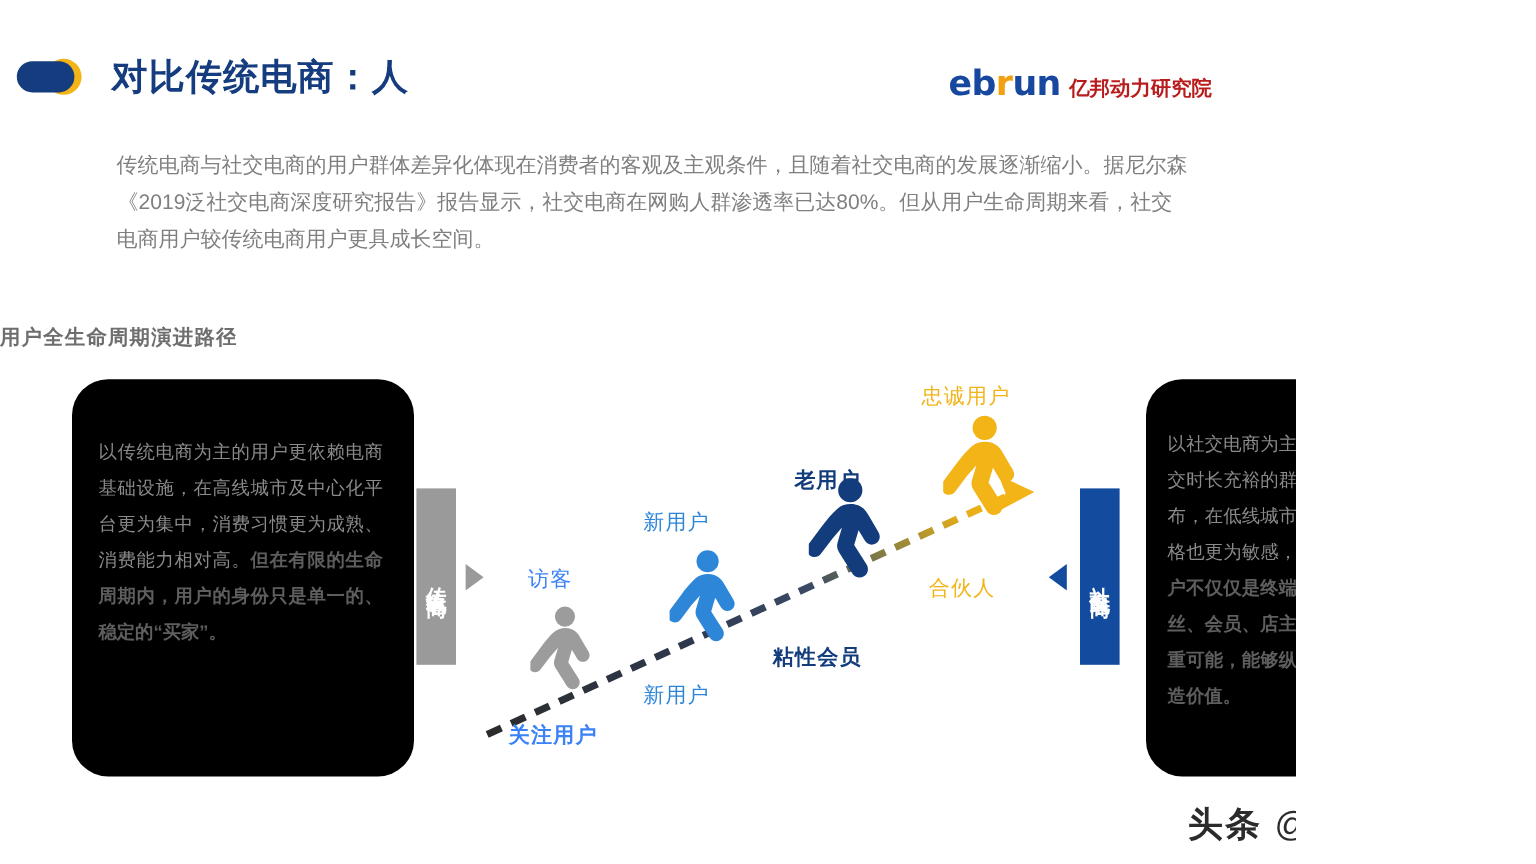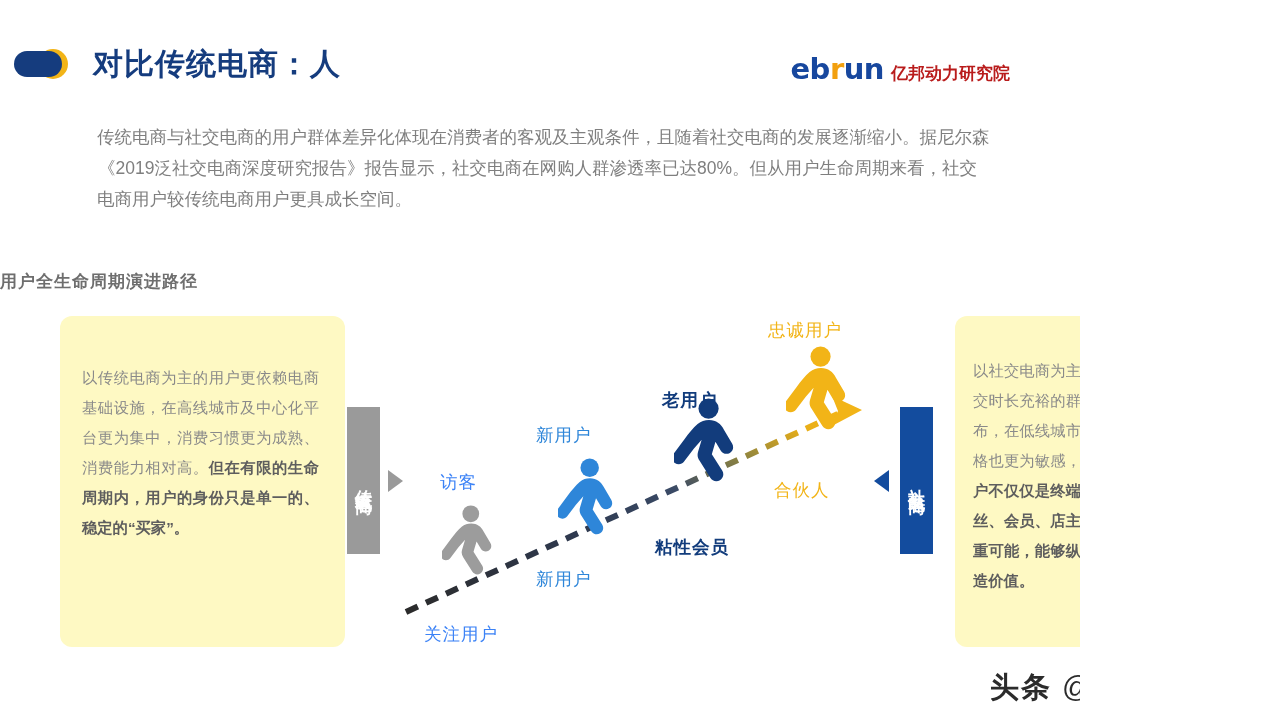--- a/index.html
+++ b/index.html
@@ -104,22 +104,22 @@
     text-align: left;
     font-size: 17px;
     font-weight: bold;
     color: #6E6E6E;
     letter-spacing: 1px;
   }
 
   
   .side-card {
     position: absolute;
-    background: #fef9c3;
-    border-radius: 12px;
+    background: #000000;
+    border-radius: 30px;
     box-sizing: border-box;
   }
   .side-card-left {
     left: 60px;
     top: 316px;
     width: 285px;
     height: 331px;
     padding: 47px 26px 0 22px;
   }
   .side-card-right {
@@ -207,25 +207,25 @@
     font-size: 17.5px;
     white-space: nowrap;
     letter-spacing: 1px;
   }
   .lbl-grey  { color: #3b82f6; }
   .lbl-blue  { color: #2E86D9; }
   .lbl-navy  { color: #123C7C; font-weight: bold; }
   .lbl-gold  { color: #F2B417; }
 
   .lbl-visitor    { left: 440px; top: 470px; }
-  .lbl-follow     { left: 424px; top: 622px; }
+  .lbl-follow     { left: 424px; top: 600px; font-weight: bold; }
   .lbl-newuser-up { left: 536px; top: 423px; }
   .lbl-newuser-dn { left: 536px; top: 567px; }
   .lbl-olduser    { left: 662px; top: 360px; margin-top: 28px; }
-  .lbl-sticky     { left: 644px; top: 535px; font-weight: bold; margin-left: 11px; }
+  .lbl-sticky     { left: 644px; top: 535px; font-weight: bold; }
   .lbl-loyal      { left: 768px; top: 318px; }
   .lbl-partner    { left: 774px; top: 478px; }
 
   
   .watermark {
     position: absolute;
     left: 990px;
     top: 668px;
     font-size: 29px;
     font-weight: bold;

